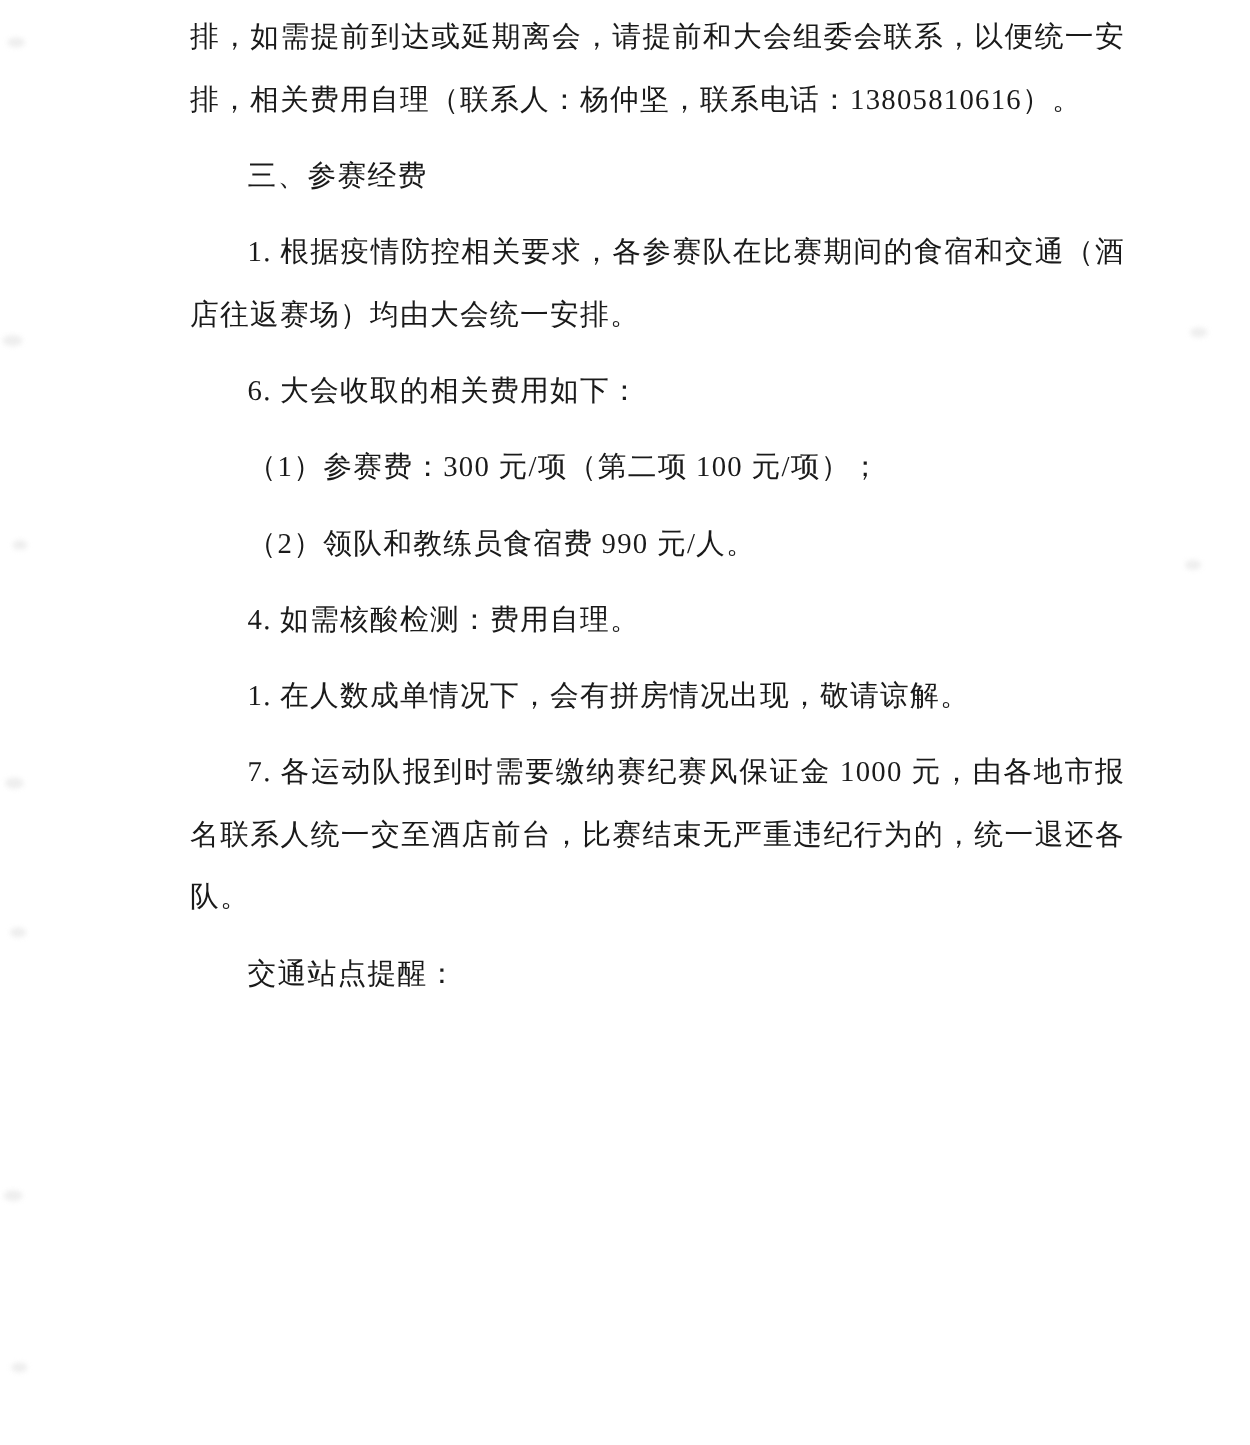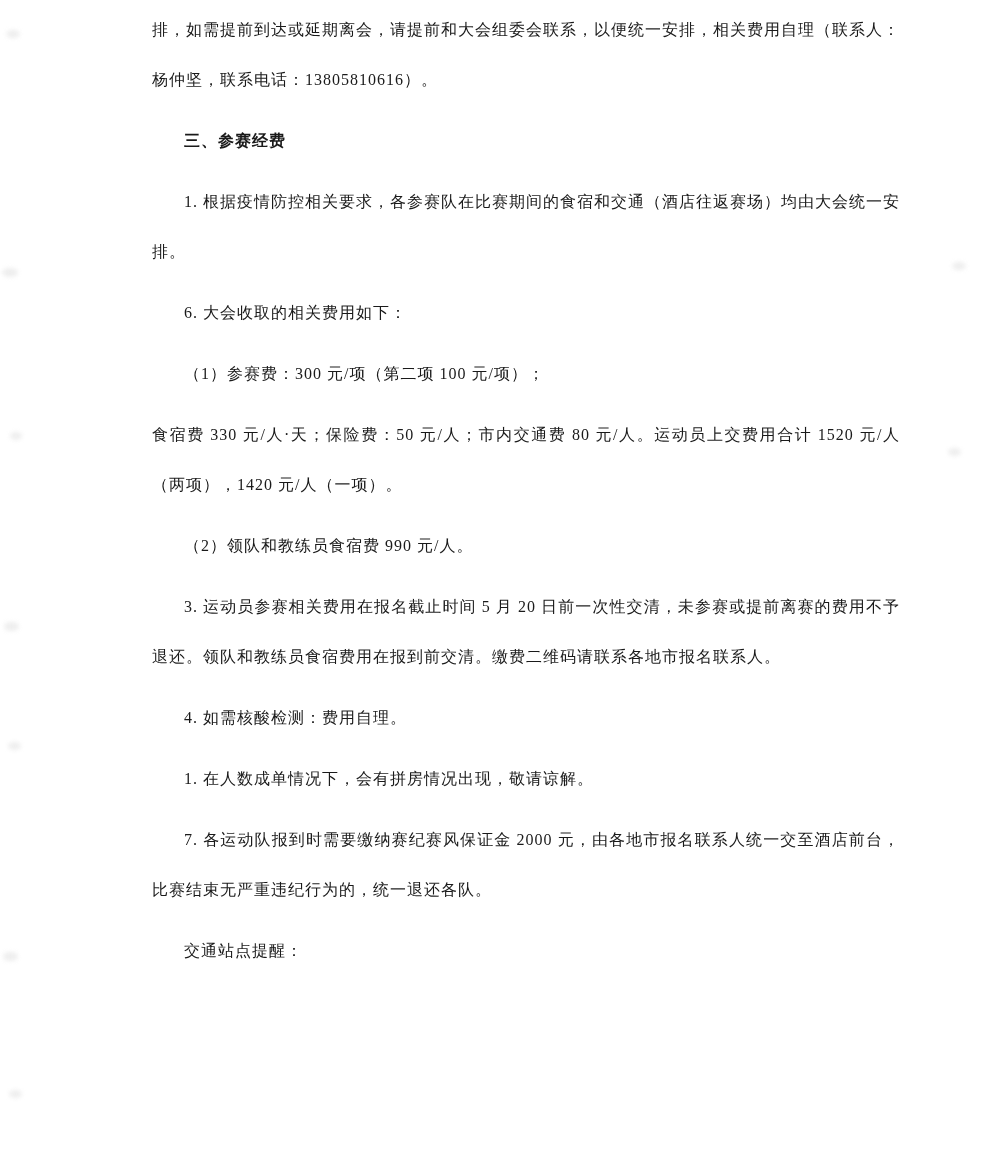--- a/index.html
+++ b/index.html
@@ -16,33 +16,33 @@
   }
   .doc-page {
     position: absolute;
     left: 152px;
     top: 5px;
     width: 748px;
     color: #1a1a1a;
   }
   .para {
     margin: 0 0 11px 0;
-    font-size: 16px;
+    font-size: 23px;
     line-height: 50px;
     letter-spacing: 1px;
     text-align: justify;
     text-justify: inter-ideograph;
     text-indent: 2em;
     word-break: break-all;
   }
   .para.no-indent {
     text-indent: 0;
   }
   .heading {
-    font-weight: bold;
+    font-weight: normal;
   }
   
   .speck {
     position: absolute;
     background: #e7e7e7;
     border-radius: 50%;
     filter: blur(2px);
     opacity: 0.7;
   }
 </style>
@@ -64,29 +64,27 @@
   <p class="para no-indent">排，如需提前到达或延期离会，请提前和大会组委会联系，以便统一安排，相关费用自理（联系人：杨仲坚，联系电话：13805810616）。</p>
 
   <p class="para heading">三、参赛经费</p>
 
   <p class="para">1. 根据疫情防控相关要求，各参赛队在比赛期间的食宿和交通（酒店往返赛场）均由大会统一安排。</p>
 
   <p class="para">6. 大会收取的相关费用如下：</p>
 
   <p class="para">（1）参赛费：300 元/项（第二项 100 元/项）；</p>
 
-  <p class="para no-indent">食宿费 330 元/人·天；保险费：50 元/人；市内交通费 80 元/人。运动员上交费用合计 1520 元/人（两项），1420 元/人（一项）。</p>
 
   <p class="para">（2）领队和教练员食宿费 990 元/人。</p>
 
-  <p class="para">3. 运动员参赛相关费用在报名截止时间 5 月 20 日前一次性交清，未参赛或提前离赛的费用不予退还。领队和教练员食宿费用在报到前交清。缴费二维码请联系各地市报名联系人。</p>
 
 
   <p class="para">4. 如需核酸检测：费用自理。</p>
 
   <p class="para">1. 在人数成单情况下，会有拼房情况出现，敬请谅解。</p>
 
-  <p class="para">7. 各运动队报到时需要缴纳赛纪赛风保证金 2000 元，由各地市报名联系人统一交至酒店前台，比赛结束无严重违纪行为的，统一退还各队。</p>
+  <p class="para">7. 各运动队报到时需要缴纳赛纪赛风保证金 1000 元，由各地市报名联系人统一交至酒店前台，比赛结束无严重违纪行为的，统一退还各队。</p>
 
 
   <p class="para">交通站点提醒：</p>
 
 </div>
 
 </body></html>

